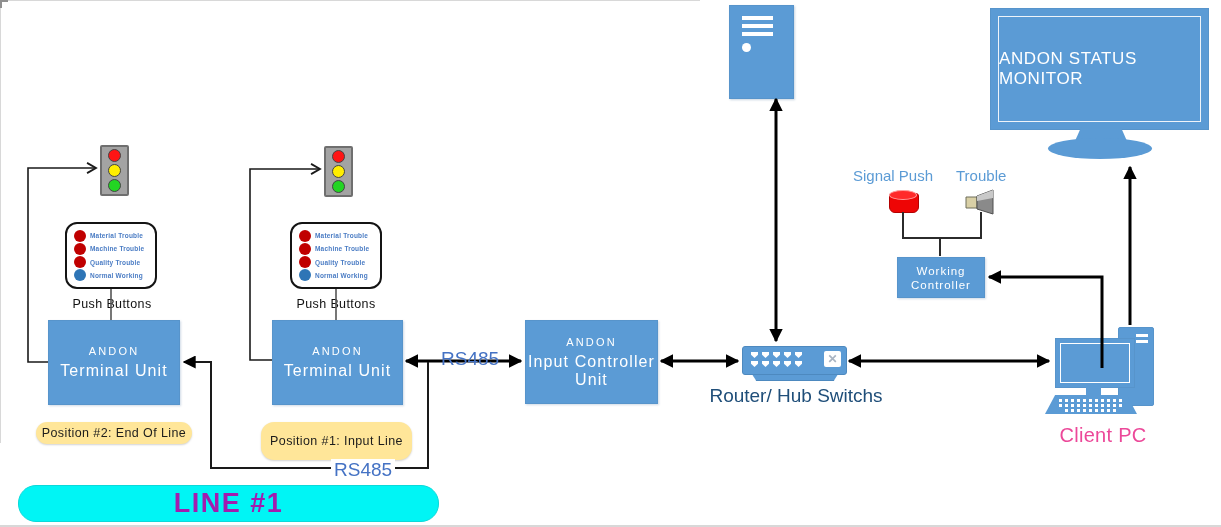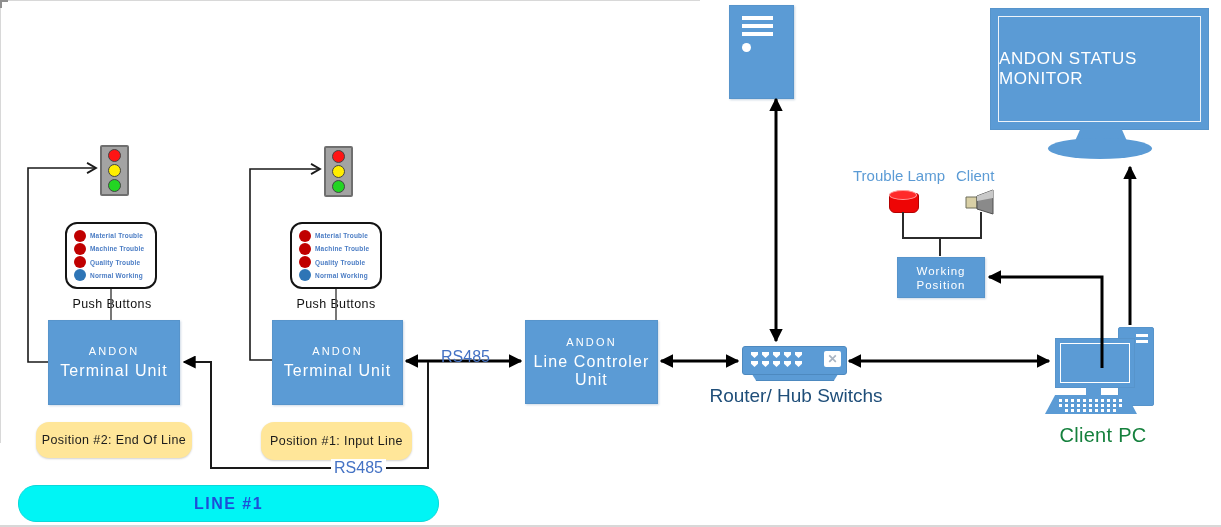--- a/index.html
+++ b/index.html
@@ -26,21 +26,21 @@
   .prow{display:flex;align-items:center;height:13px}
   .dot{width:12px;height:12px;border-radius:50%;flex:0 0 auto;margin-right:4px}
   .dot.red{background:#C00000}.dot.blue{background:#2E75B6}
   .prow span{font-size:6.5px;font-weight:700;color:#4a7cc4;letter-spacing:.2px;white-space:nowrap}
   .pushlbl{font-size:12.5px;color:#111;letter-spacing:.4px;text-align:center;width:110px;z-index:2}
   
   .pill{background:#FFE699;border-radius:13px;box-shadow:0 1px 2px rgba(0,0,0,.18);
         display:flex;align-items:center;justify-content:center;font-size:12.5px;color:#1c1c1c;
         letter-spacing:.4px;z-index:2}
   .banner{background:#00F5F5;border:1px solid #0cd9d9;border-radius:18px;display:flex;align-items:center;
-          justify-content:center;font-size:16px;color:#1d4ed8;letter-spacing:1.5px;font-weight:700;z-index:2}
+          justify-content:center;font-size:27px;color:#a21caf;letter-spacing:1.5px;font-weight:700;z-index:2}
   
   .server{width:63px;height:92px;background:#5B9BD5;border:1px solid #5794cb;box-shadow:1px 1px 2px rgba(120,150,180,.4);z-index:2}
   .server .bar{position:absolute;left:12px;width:31px;height:4px;background:#fff}
   .server .led{position:absolute;left:12px;top:37px;width:9px;height:9px;border-radius:50%;background:#fff}
   
   .bigmon{width:217px;height:120px;background:#5B9BD5;border:1px solid #5794cb;z-index:2}
   .bigmon .inner{position:absolute;inset:7px;border:1.5px solid #eef4fa;display:flex;align-items:center;
                  justify-content:center;color:#fff;font-size:17px;letter-spacing:.6px}
   .monstand{width:52px;height:14px;background:#5B9BD5;clip-path:polygon(12% 0,88% 0,100% 100%,0 100%);z-index:2}
   .monbase{width:104px;height:21px;background:#5B9BD5;border-radius:50%;z-index:2}
@@ -50,23 +50,23 @@
                 clip-path:polygon(0 0,100% 0,100% 45%,50% 100%,0 45%)}
   .router .xbox{position:absolute;right:5px;top:4px;width:17px;height:16px;background:#fff;border-radius:2px;
                 display:flex;align-items:center;justify-content:center;color:#a9b4c2;font-size:12px;font-weight:700}
   .routerbase{width:88px;height:8px;background:#5B9BD5;border:1px solid #4d89bf;
               clip-path:polygon(0 0,100% 0,93% 100%,7% 100%);z-index:1}
   
   .lamp{width:28px;height:18px;background:#ee0505;border:1px solid #b30000;border-radius:3px 3px 6px 6px;z-index:2}
   .lamp::before{content:"";position:absolute;left:-1px;top:-4px;width:26px;height:8px;background:#ff2a2a;
                 border:1px solid #ff9d9d;border-radius:50%}
   .bluetext{color:#5B9BD5;font-size:15px;z-index:2}
-  .rs485{color:#4472C4;font-size:16px;z-index:6}
+  .rs485{color:#4472C4;font-size:19px;z-index:6}
   .darklabel{color:#1F4E79;font-size:19px;z-index:2}
-  .pclabel{color:#15803d;font-size:20px;z-index:2;letter-spacing:.3px}
+  .pclabel{color:#ec4899;font-size:20px;z-index:2;letter-spacing:.3px}
   
   .tower{width:34px;height:77px;background:#5B9BD5;border:1px solid #5794cb;border-radius:2px;z-index:2}
   .tower .slot{position:absolute;right:5px;width:12px;height:3px;background:#fff}
   .pcmon{width:78px;height:48px;background:#5B9BD5;border:1px solid #5794cb;z-index:3}
   .pcmon .inner{position:absolute;inset:4px;border:1.5px solid #fff}
   .pcstand{width:15px;height:11px;background:#5B9BD5;z-index:3}
   .kbd{width:92px;height:19px;background:#5B9BD5;clip-path:polygon(11% 0,89% 0,100% 100%,0 100%);z-index:3}
   .kbd .keys{position:absolute;left:14px;right:14px;height:3px;
              background-image:repeating-linear-gradient(90deg,#fff 0 3px,rgba(0,0,0,0) 3px 6px)}
   
@@ -129,21 +129,21 @@
     <div class="prow">
         <div class="dot blue"></div>
         <span>Normal Working</span>
       </div>
   </div>
   <div class="abs pushlbl" style="left:57px;top:297px">Push Buttons</div>
   <div class="abs bluebox" style="left:48px;top:320px;width:130px;height:83px">
     <div class="l1">ANDON</div>
     <div class="l2">Terminal Unit</div>
   </div>
-  <div class="abs pill" style="left:36px;top:422px;width:156px;height:36px">Position #2: End Of Line</div>
+  <div class="abs pill" style="left:36px;top:422px;width:156px;height:22px">Position #2: End Of Line</div>
 
   <div class="abs tlight" style="left:324px;top:146px">
     <div class="bulb r"></div>
     <div class="bulb y"></div>
     <div class="bulb g"></div>
   </div>
   <div class="abs panel" style="left:290px;top:222px">
     <div class="prow">
         <div class="dot red"></div>
         <span>Material Trouble</span>
@@ -168,21 +168,21 @@
   </div>
   <div class="abs pill" style="left:261px;top:422px;width:151px;height:38px">Position #1: Input Line</div>
 
   <div class="abs rs485" style="left:441px;top:348px">RS485</div>
   <div class="abs rs485" style="left:331px;top:459px;background:#fff;padding:0 3px">RS485</div>
 
   <div class="abs banner" style="left:18px;top:485px;width:419px;height:35px">LINE #1</div>
 
   <div class="abs bluebox" style="left:525px;top:320px;width:131px;height:82px">
     <div class="l1">ANDON</div>
-    <div class="l2">Line Controler Unit</div>
+    <div class="l2">Input Controller Unit</div>
   </div>
 
   <div class="abs server" style="left:729px;top:5px">
     <div class="bar" style="top:10px"></div>
     <div class="bar" style="top:18px"></div>
     <div class="bar" style="top:26px"></div>
     <div class="led"></div>
   </div>
 
   <div class="abs routerbase" style="left:750px;top:371px"></div>
@@ -200,31 +200,31 @@
     <div class="xbox">✕</div>
   </div>
   <div class="abs darklabel" style="left:700px;top:385px;width:192px;text-align:center">Router/ Hub Switchs</div>
 
   <div class="abs bigmon" style="left:990px;top:8px">
     <div class="inner">ANDON STATUS MONITOR</div>
   </div>
   <div class="abs monstand" style="left:1075px;top:127px"></div>
   <div class="abs monbase" style="left:1048px;top:138px"></div>
 
-  <div class="abs bluetext" style="left:853px;top:167px">Trouble Lamp</div>
-  <div class="abs bluetext" style="left:956px;top:167px">Client</div>
+  <div class="abs bluetext" style="left:853px;top:167px">Signal Push</div>
+  <div class="abs bluetext" style="left:956px;top:167px">Trouble</div>
   <div class="abs lamp" style="left:889px;top:193px"></div>
   <svg class="abs" style="left:963px;top:189px;z-index:2" width="36" height="26" viewBox="0 0 36 26">
     <polygon points="3,8 14,8 14,19 3,19" fill="#d9d0a6" stroke="#6f6f5a" stroke-width="1"></polygon>
     <polygon points="14,7 30,1 30,25 14,20" fill="#8a8a8a" stroke="#4f4f4f" stroke-width="1"></polygon>
     <polygon points="14,7 30,1 30,9 14,12" fill="#c9c9c9"></polygon>
   </svg>
   <div class="abs bluebox" style="left:897px;top:257px;width:86px;height:39px">
     <div style="font-size:11.5px;letter-spacing:1px;margin-bottom:2px">Working</div>
-    <div style="font-size:11.5px;letter-spacing:1px">Position</div>
+    <div style="font-size:11.5px;letter-spacing:1px">Controller</div>
   </div>
 
   <div class="abs tower" style="left:1118px;top:327px">
     <div class="slot" style="top:6px"></div>
     <div class="slot" style="top:12px"></div>
   </div>
   <div class="abs pcmon" style="left:1055px;top:338px">
     <div class="inner"></div>
   </div>
   <div class="abs pcstand" style="left:1086px;top:385px"></div>

